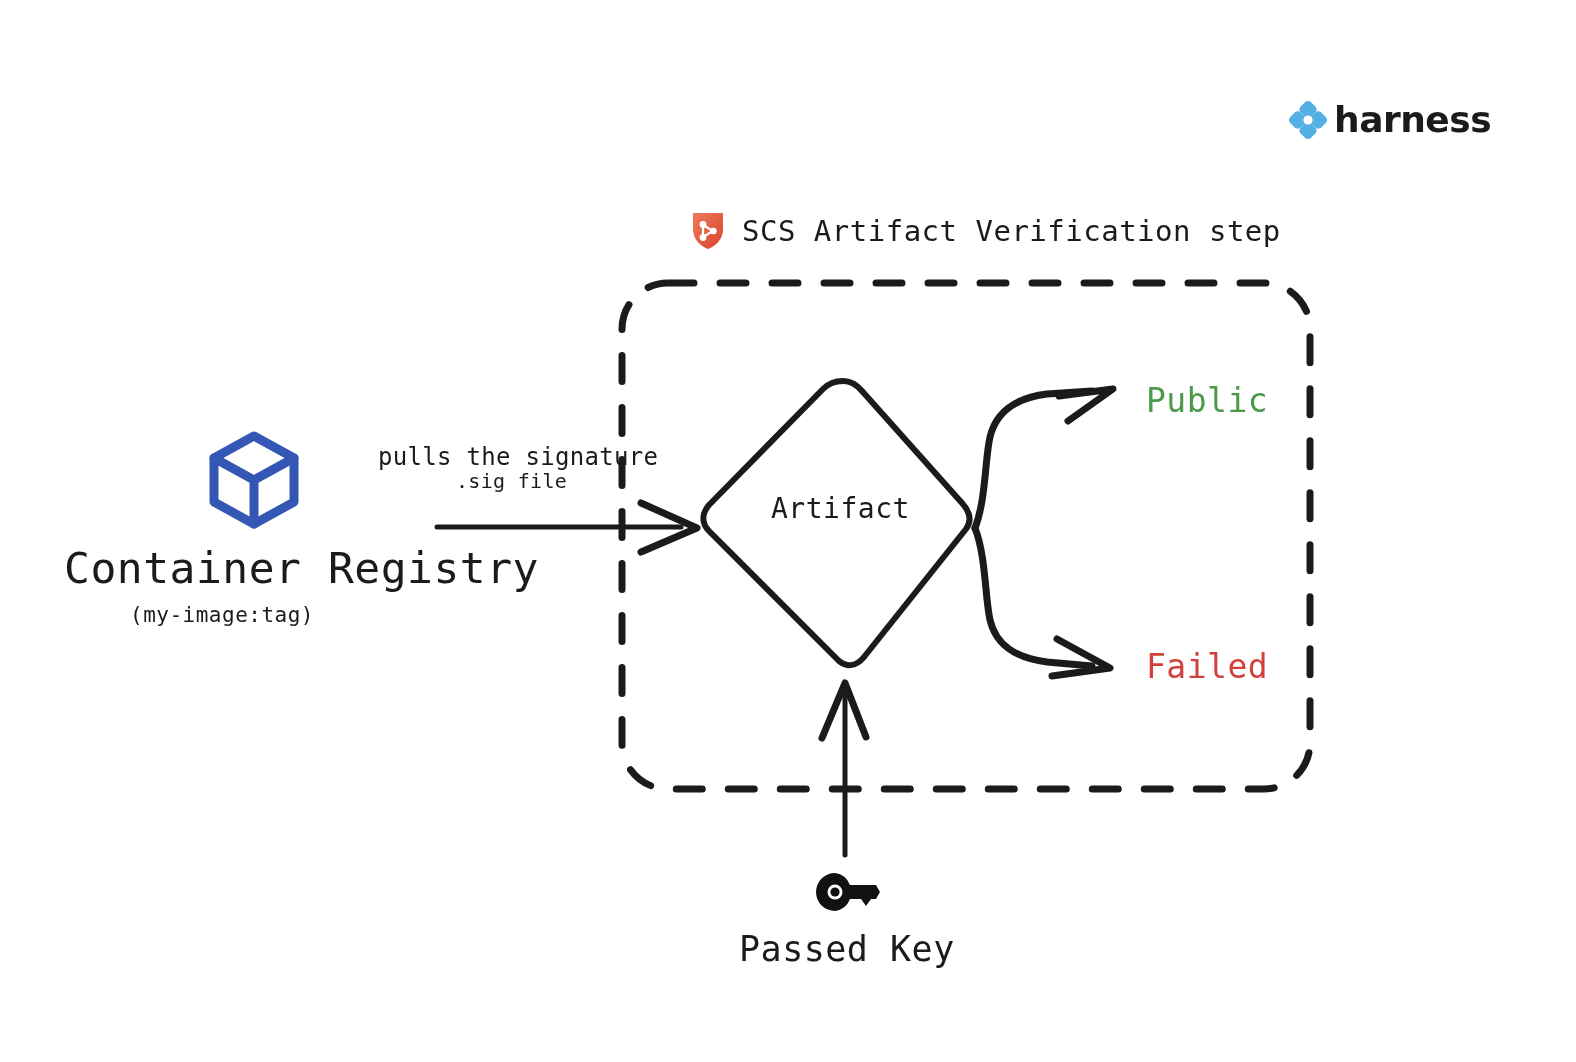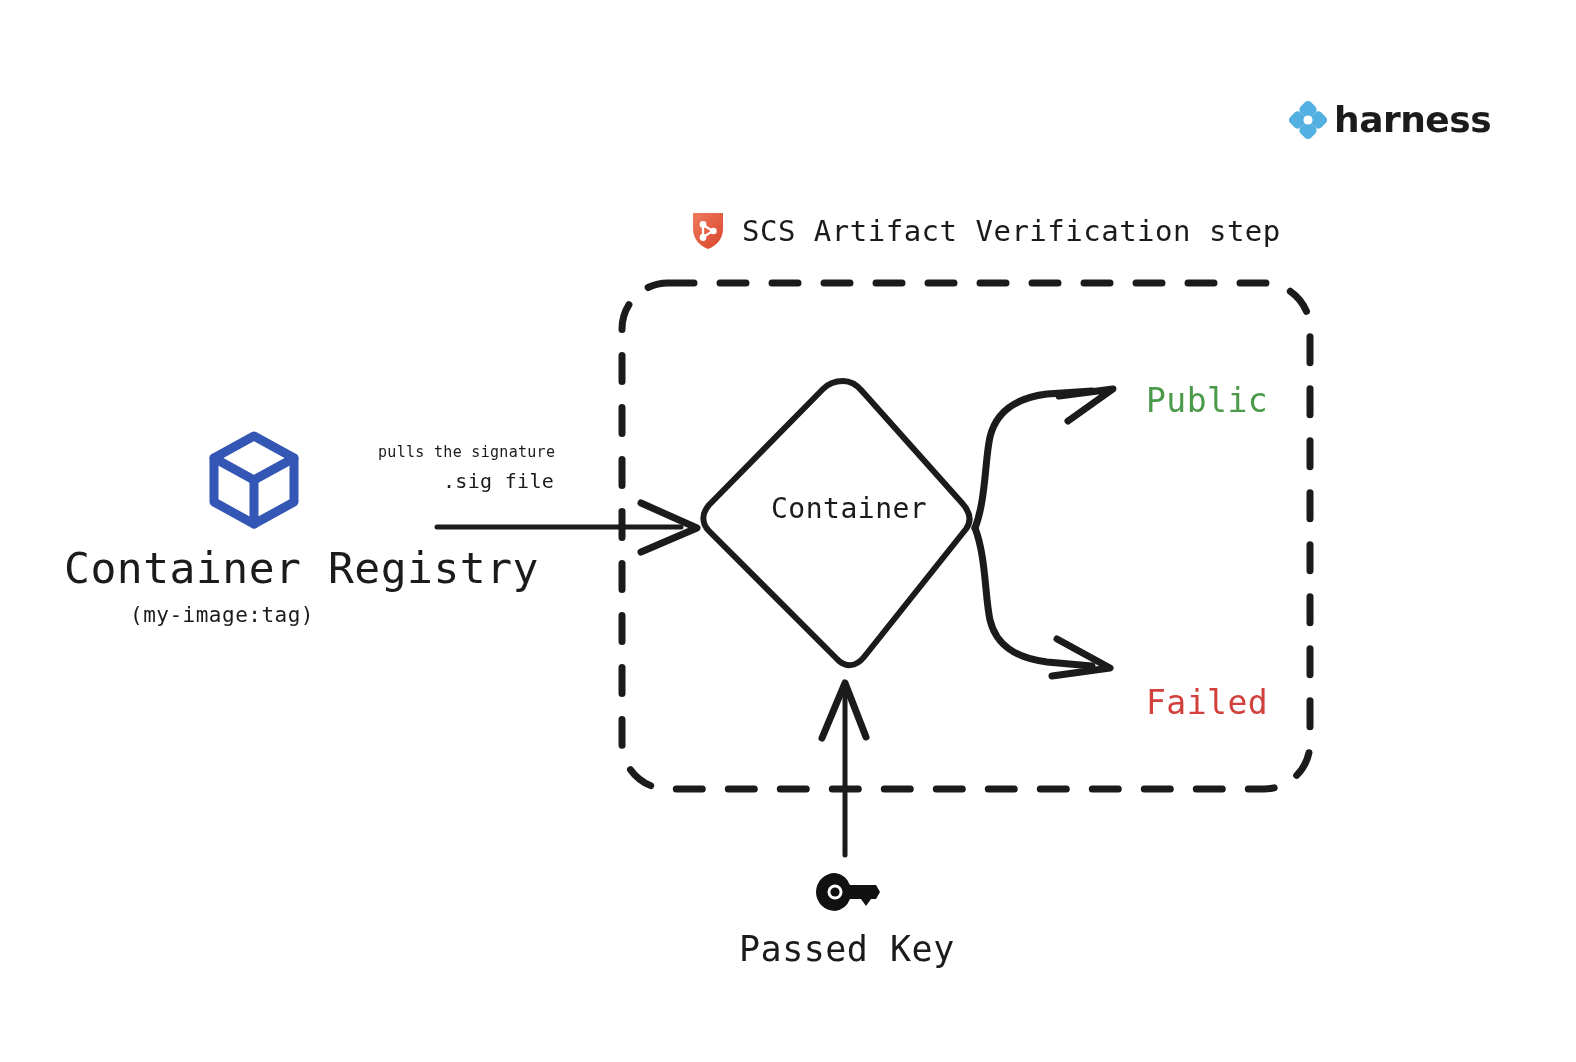--- a/index.html
+++ b/index.html
@@ -82,25 +82,25 @@
     left: 130px;
     top: 603px;
     font-size: 21px;
     letter-spacing: 0.5px;
   }
 
   
   #edge-label-1 {
     left: 378px;
     top: 443px;
-    font-size: 15px;
+    font-size: 24px;
     letter-spacing: 0.3px;
   }
   #edge-label-2 {
-    left: 443px;
+    left: 456px;
     top: 469px;
     font-size: 20px;
     letter-spacing: 0.3px;
   }
 
   
   #decision-line1 {
     left: 771px;
     top: 492px;
     font-size: 28px;
@@ -118,21 +118,20 @@
     left: 1146px;
     top: 381px;
     font-size: 33px;
     letter-spacing: 0.5px;
   }
   #outcome-failed {
     left: 1146px;
     top: 647px;
     font-size: 33px;
     letter-spacing: 0.5px;
-    margin-top: 36px;
   }
 
   
   #key-icon {
     position: absolute;
     left: 814px;
     top: 868px;
   }
   #key-label {
     left: 739px;
@@ -226,21 +225,21 @@
       <path d="M9 28 L49 50 L89 28"></path>
       <path d="M49 50 V94"></path>
     </g>
   </svg>
   <div class="txt" id="registry-title">Container Registry</div>
   <div class="txt" id="registry-subtitle">(my-image:tag)</div>
 
   <div class="txt" id="edge-label-1">pulls the signature</div>
   <div class="txt" id="edge-label-2">.sig file</div>
 
-  <div class="txt" id="decision-line1">Container</div>
+  <div class="txt" id="decision-line1">Artifact</div>
 
   <div class="txt" id="outcome-passed" style="color: rgb(74, 154, 74);">Public</div>
   <div class="txt" id="outcome-failed" style="color: rgb(210, 64, 60);">Failed</div>
 
   <svg id="key-icon" width="68" height="48" viewBox="0 0 68 48">
     <path d="M21 5 A19 19 0 1 0 21 43 A19 19 0 0 0 36 31 L47 31 L52 38 L57 31 L62 31 L66 24 L62 17 L36 17 A19 19 0 0 0 21 5 Z" fill="#111111"></path>
     <circle cx="21" cy="24" r="7.5" fill="#ffffff"></circle>
     <circle cx="21" cy="24" r="4.6" fill="#111111"></circle>
   </svg>
   <div class="txt" id="key-label">Passed Key</div>

